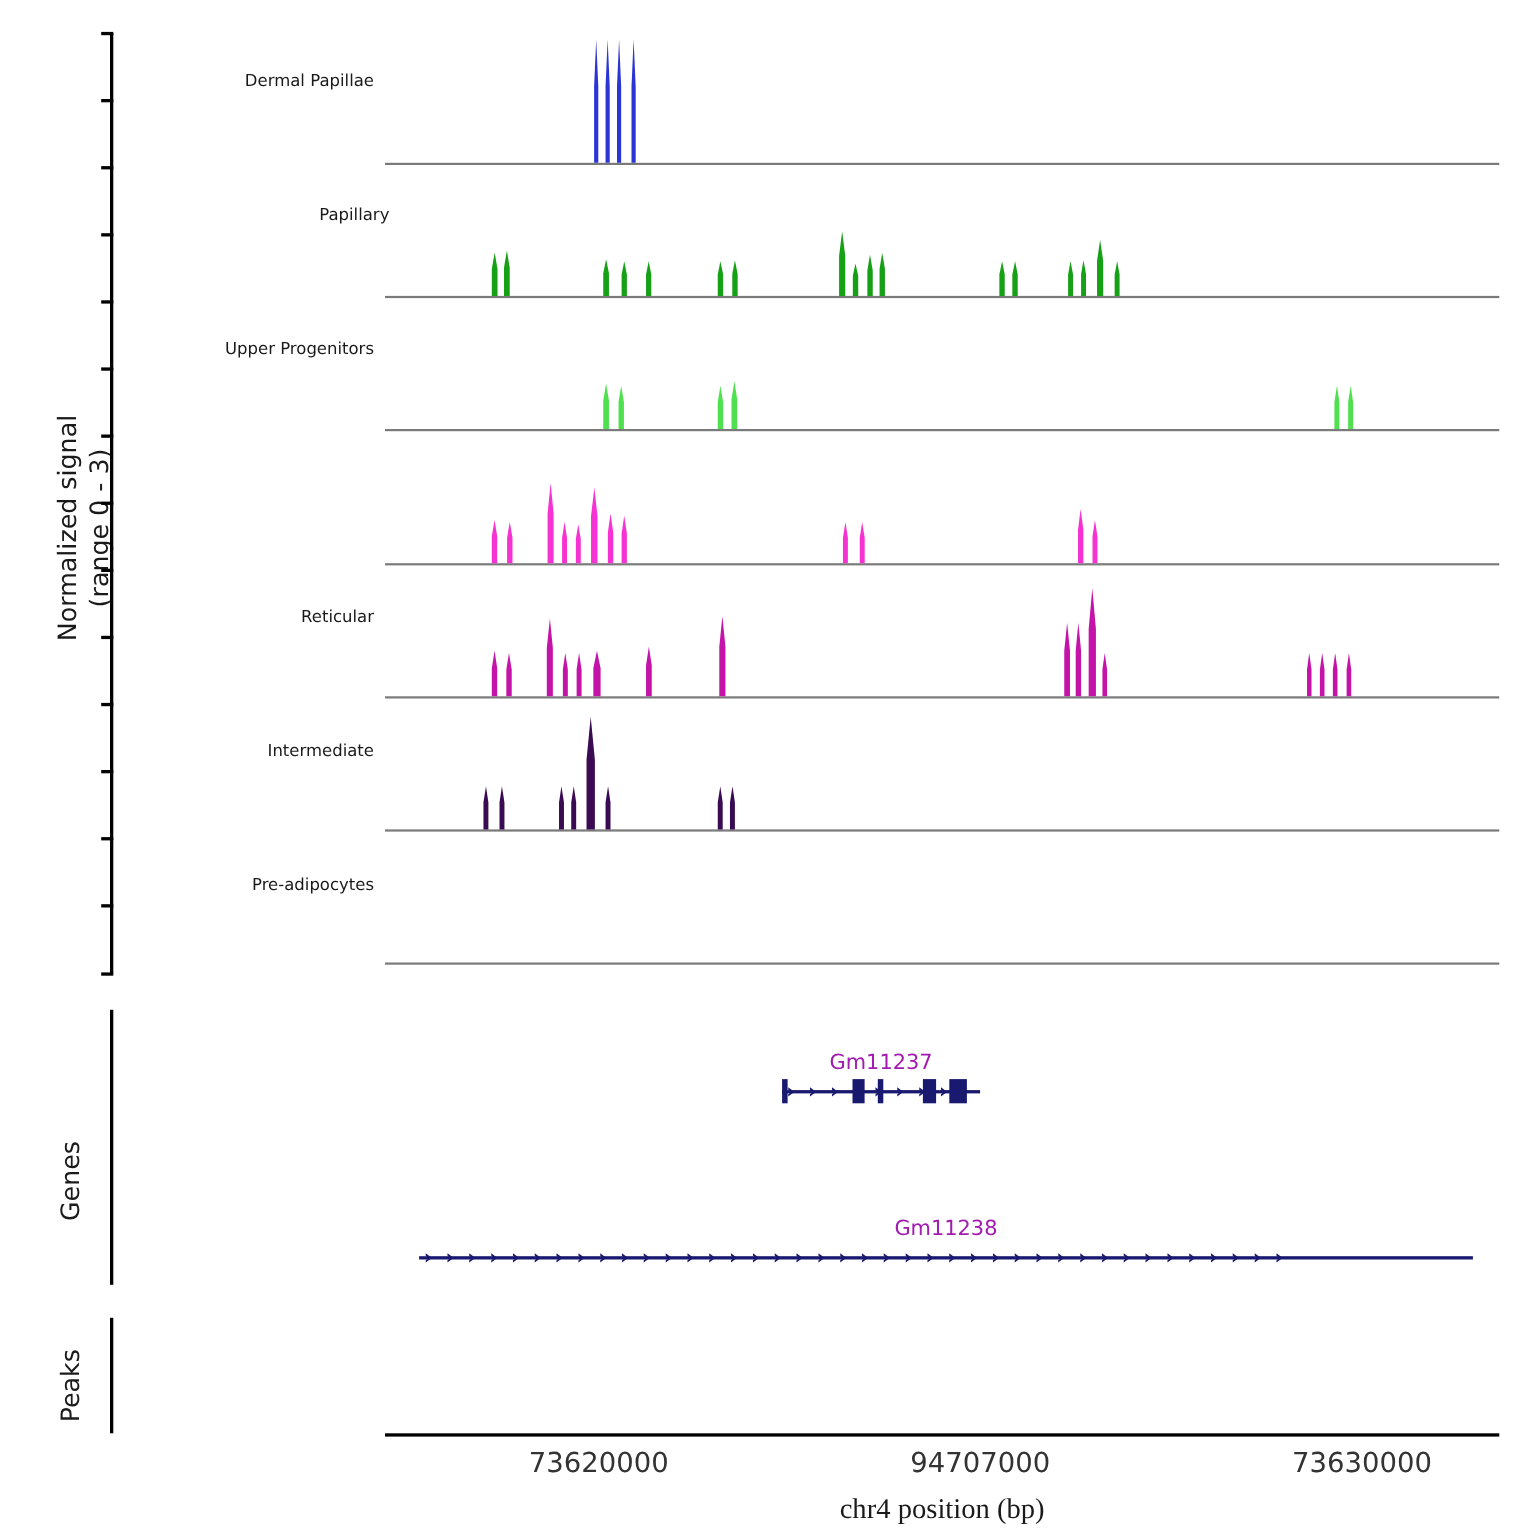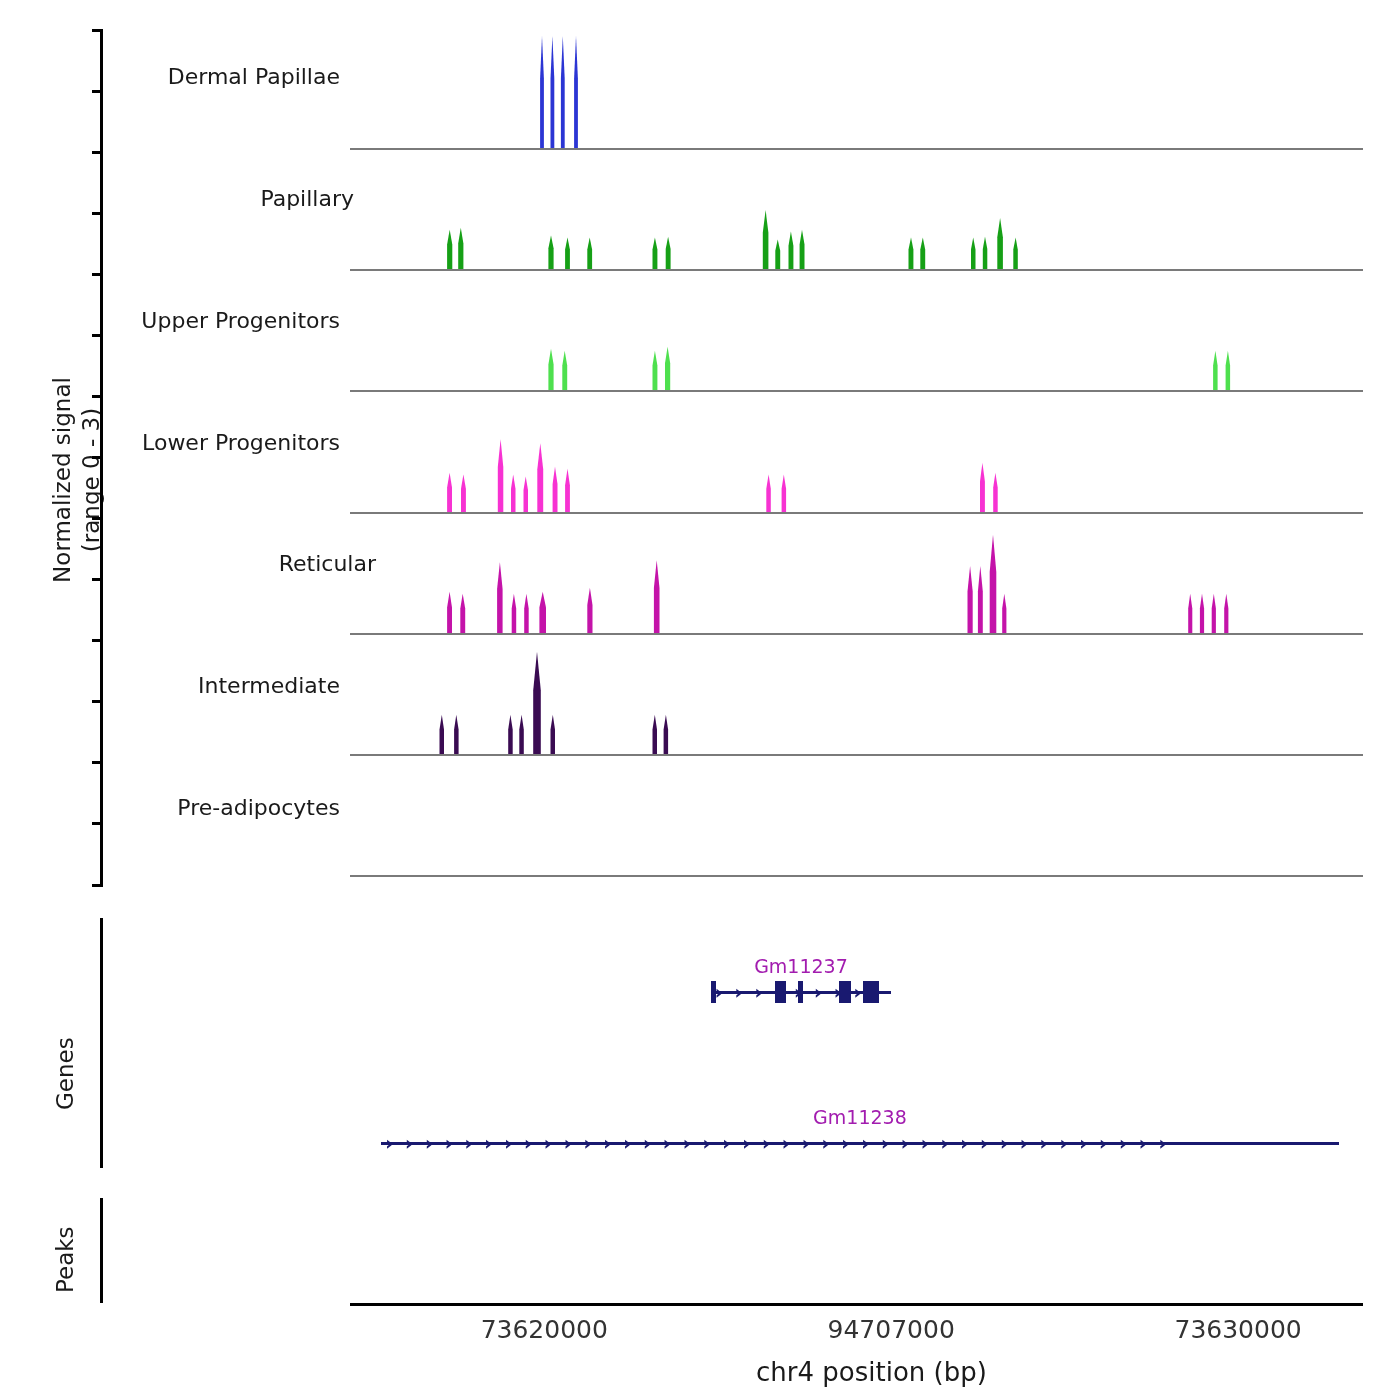--- a/index.html
+++ b/index.html
@@ -40,21 +40,21 @@
   }
   .tick {
     position: absolute;
     background: #000000;
     height: 3px;
     width: 11px;
   }
   
   .track-label {
     position: absolute;
-    font-size: 22px;
+    font-size: 15px;
     color: #1a1a1a;
     white-space: nowrap;
     text-align: right;
   }
   .track-baseline {
     position: absolute;
     height: 1.5px;
     background: #7a7a7a;
   }
   
@@ -164,37 +164,36 @@
     <div class="track-label" style="left: 0px; top: 308px; width: 340px; padding-right: 8px;">Upper Progenitors</div>
     <div class="track-baseline" style="left: 350px; top: 390px; width: 1013px;"></div>
     <svg width="1013" height="124" style="position: absolute; left: 350px; top: 268px;">
       <polygon points="198.4,122.0 198.4,96.4 201.0,80.7 203.6,96.4 203.6,122.0" fill="#4ee04e"></polygon>
       <polygon points="212.3,122.0 212.3,97.6 214.7,82.7 217.2,97.6 217.2,122.0" fill="#4ee04e"></polygon>
       <polygon points="302.5,122.0 302.5,97.6 304.9,82.7 307.4,97.6 307.4,122.0" fill="#4ee04e"></polygon>
       <polygon points="315.0,122.0 315.0,95.2 317.6,78.7 320.2,95.2 320.2,122.0" fill="#4ee04e"></polygon>
       <polygon points="863.1,122.0 863.1,97.6 865.4,82.7 867.6,97.6 867.6,122.0" fill="#4ee04e"></polygon>
       <polygon points="875.6,122.0 875.6,97.6 877.9,82.7 880.1,97.6 880.1,122.0" fill="#4ee04e"></polygon>
     </svg>
-    <div class="track-label" style="left: 0px; top: 430px; width: 340px; padding-right: 8px;">Lower Progenitors</div>
     <div class="track-baseline" style="left: 350px; top: 512px; width: 1013px;"></div>
     <svg width="1013" height="124" style="position: absolute; left: 350px; top: 390px;">
       <polygon points="97.1,122.0 97.1,97.6 99.6,82.7 102.0,97.6 102.0,122.0" fill="#f732d2"></polygon>
       <polygon points="111.0,122.0 111.0,98.8 113.4,84.6 115.9,98.8 115.9,122.0" fill="#f732d2"></polygon>
       <polygon points="147.8,122.0 147.8,76.9 150.6,49.2 153.3,76.9 153.3,122.0" fill="#f732d2"></polygon>
       <polygon points="161.0,122.0 161.0,98.8 163.2,84.6 165.5,98.8 165.5,122.0" fill="#f732d2"></polygon>
       <polygon points="173.5,122.0 173.5,100.1 175.7,86.6 178.0,100.1 178.0,122.0" fill="#f732d2"></polygon>
       <polygon points="187.3,122.0 187.3,79.3 190.3,53.2 193.2,79.3 193.2,122.0" fill="#f732d2"></polygon>
       <polygon points="202.6,122.0 202.6,94.0 205.0,76.8 207.5,94.0 207.5,122.0" fill="#f732d2"></polygon>
       <polygon points="215.1,122.0 215.1,95.2 217.5,78.7 219.9,95.2 219.9,122.0" fill="#f732d2"></polygon>
       <polygon points="416.3,122.0 416.3,98.8 418.6,84.6 420.8,98.8 420.8,122.0" fill="#f732d2"></polygon>
       <polygon points="431.6,122.0 431.6,98.8 433.8,84.6 436.1,98.8 436.1,122.0" fill="#f732d2"></polygon>
       <polygon points="630.0,122.0 630.0,91.5 632.4,72.8 634.9,91.5 634.9,122.0" fill="#f732d2"></polygon>
       <polygon points="643.2,122.0 643.2,97.6 645.4,82.7 647.7,97.6 647.7,122.0" fill="#f732d2"></polygon>
     </svg>
-    <div class="track-label" style="left: 0px; top: 551px; width: 340px; padding-right: 8px; padding-left: 36px;">Reticular</div>
+    <div class="track-label" style="left: 0px; top: 551px; width: 340px; padding-right: 8px;">Reticular</div>
     <div class="track-baseline" style="left: 350px; top: 633px; width: 1013px;"></div>
     <svg width="1013" height="124" style="position: absolute; left: 350px; top: 511px;">
       <polygon points="97.1,122.0 97.1,96.4 99.6,80.7 102.0,96.4 102.0,122.0" fill="#c413a9"></polygon>
       <polygon points="110.3,122.0 110.3,97.6 112.7,82.7 115.2,97.6 115.2,122.0" fill="#c413a9"></polygon>
       <polygon points="147.1,122.0 147.1,78.1 149.9,51.2 152.6,78.1 152.6,122.0" fill="#c413a9"></polygon>
       <polygon points="161.7,122.0 161.7,97.6 163.9,82.7 166.2,97.6 166.2,122.0" fill="#c413a9"></polygon>
       <polygon points="174.2,122.0 174.2,97.6 176.4,82.7 178.7,97.6 178.7,122.0" fill="#c413a9"></polygon>
       <polygon points="189.4,122.0 189.4,96.4 192.7,80.7 196.0,96.4 196.0,122.0" fill="#c413a9"></polygon>
       <polygon points="237.3,122.0 237.3,94.0 239.9,76.8 242.5,94.0 242.5,122.0" fill="#c413a9"></polygon>
       <polygon points="303.9,122.0 303.9,76.9 306.7,49.2 309.5,76.9 309.5,122.0" fill="#c413a9"></polygon>
@@ -234,14 +233,14 @@
     <div class="gene-exon" style="left: 863.438px; top: 981px; width: 15.2644px; height: 22px;"></div>
     <div class="gene-name" style="left: 281.223px; top: 1106px; width: 1157.49px;">Gm11238</div>
     <div class="gene-line" style="left: 381.223px; top: 1142px; width: 957.493px;"></div>
     <div class="arrowrow" style="left: 385.223px; top: 1134px; width: 951.493px; font-size: 19px; letter-spacing: 12px; font-weight: 700;">››››››››››››››››››››››››››››››››››››››››</div>
     <div class="spine" style="left: 100px; top: 1198px; height: 105px;"></div>
     <div class="section-label" style="left: 52px; top: 1293px; transform: rotate(-90deg);">Peaks</div>
     <div class="xaxis" style="left: 350px; top: 1303px; width: 1013px;"></div>
     <div class="xtick-label" style="left: 434.274px; top: 1315px; width: 220px;">73620000</div>
     <div class="xtick-label" style="left: 781.192px; top: 1315px; width: 220px;">94707000</div>
     <div class="xtick-label" style="left: 1128.11px; top: 1315px; width: 220px;">73630000</div>
-    <div class="xlabel" style="left: 365px; top: 1357px; width: 1013px;">chr4 position (bp)</div>
+    <div class="xlabel" style="left: 350px; top: 1357px; width: 1013px; font-family: Liberation Serif, serif;">chr4 position (bp)</div>
   </div>
 
 </body></html>

